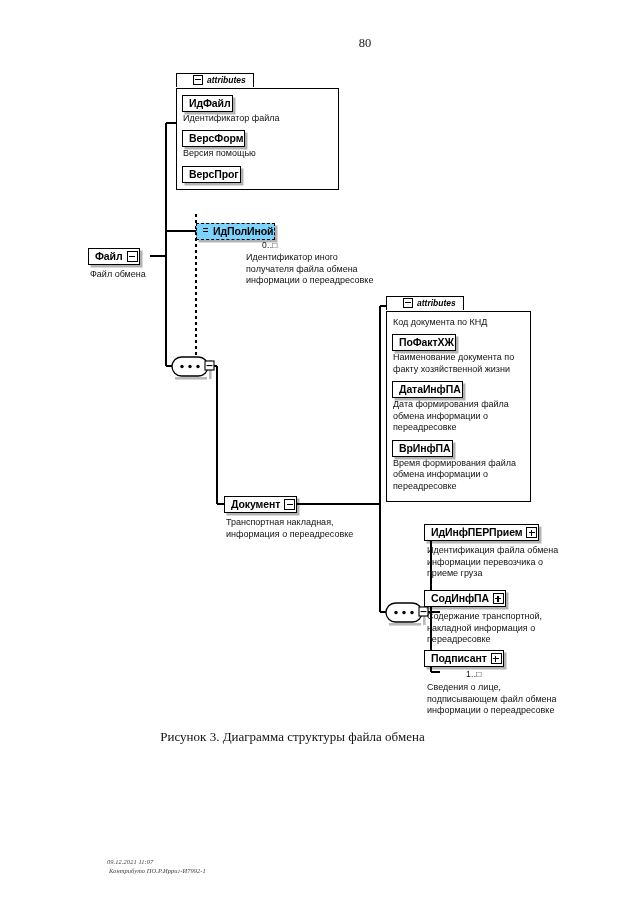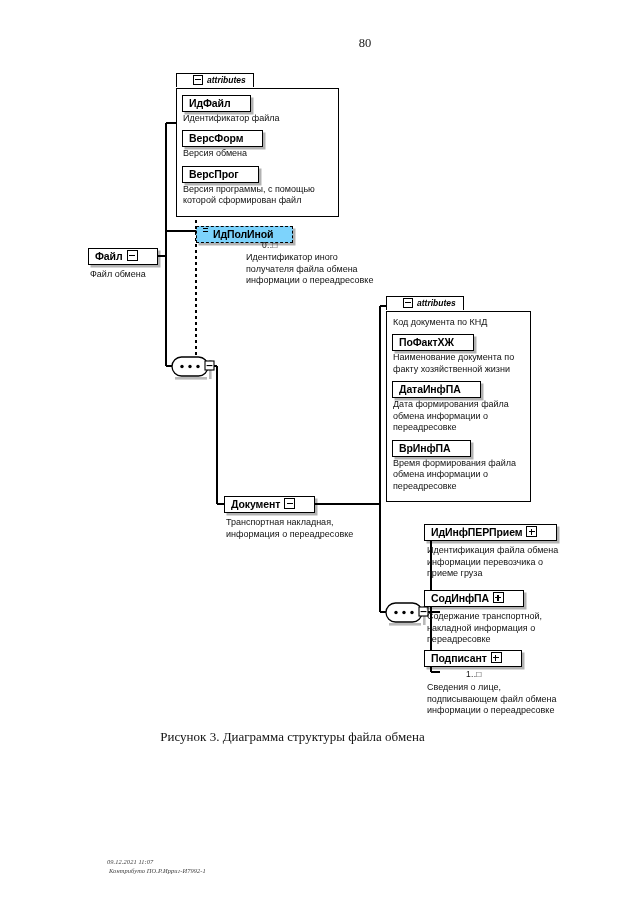--- a/index.html
+++ b/index.html
@@ -65,24 +65,25 @@
   
   .node {
     position: absolute;
     box-sizing: border-box;
   }
 
   
   .ebox {
     position: relative;
     display: inline-flex;
+    align-items: center;
     gap: 4px;
     background: #fff;
     border: 1.6px solid #000;
-    padding: 1px 19px 1px 6px;
+    padding: 1px 1px 1px 6px;
     font-size: 10.5px;
     font-weight: bold;
     line-height: 13px;
     white-space: nowrap;
     box-shadow: 2.5px 2.5px 0 rgba(0,0,0,0.30);
     color: #000;
   }
   .ebox.dashed {
     border: 1.5px dashed #000;
     background: #7dd3fc;
@@ -290,29 +291,27 @@
           <span class="lbl">ИдФайл</span>
         </span>
       </div>
       <div class="attr-desc">Идентификатор файла</div>
 
       <div class="attr-row">
         <span class="ebox">
           <span class="lbl">ВерсФорм</span>
         </span>
       </div>
-      <div class="attr-desc">Версия обмена</div>
+      <div class="attr-desc">Версия помощью</div>
 
       <div class="attr-row">
         <span class="ebox">
           <span class="lbl">ВерсПрог</span>
         </span>
       </div>
-      <div class="attr-desc">Версия программы, с помощью
-которой сформирован файл</div>
 
     </div>
   </div>
 
   <div class="node" style="left:196px; top:221px;">
     <div class="ebox dashed">
       <span class="attrmark"></span>
       <span class="lbl">ИдПолИной</span>
     </div>
   </div>

